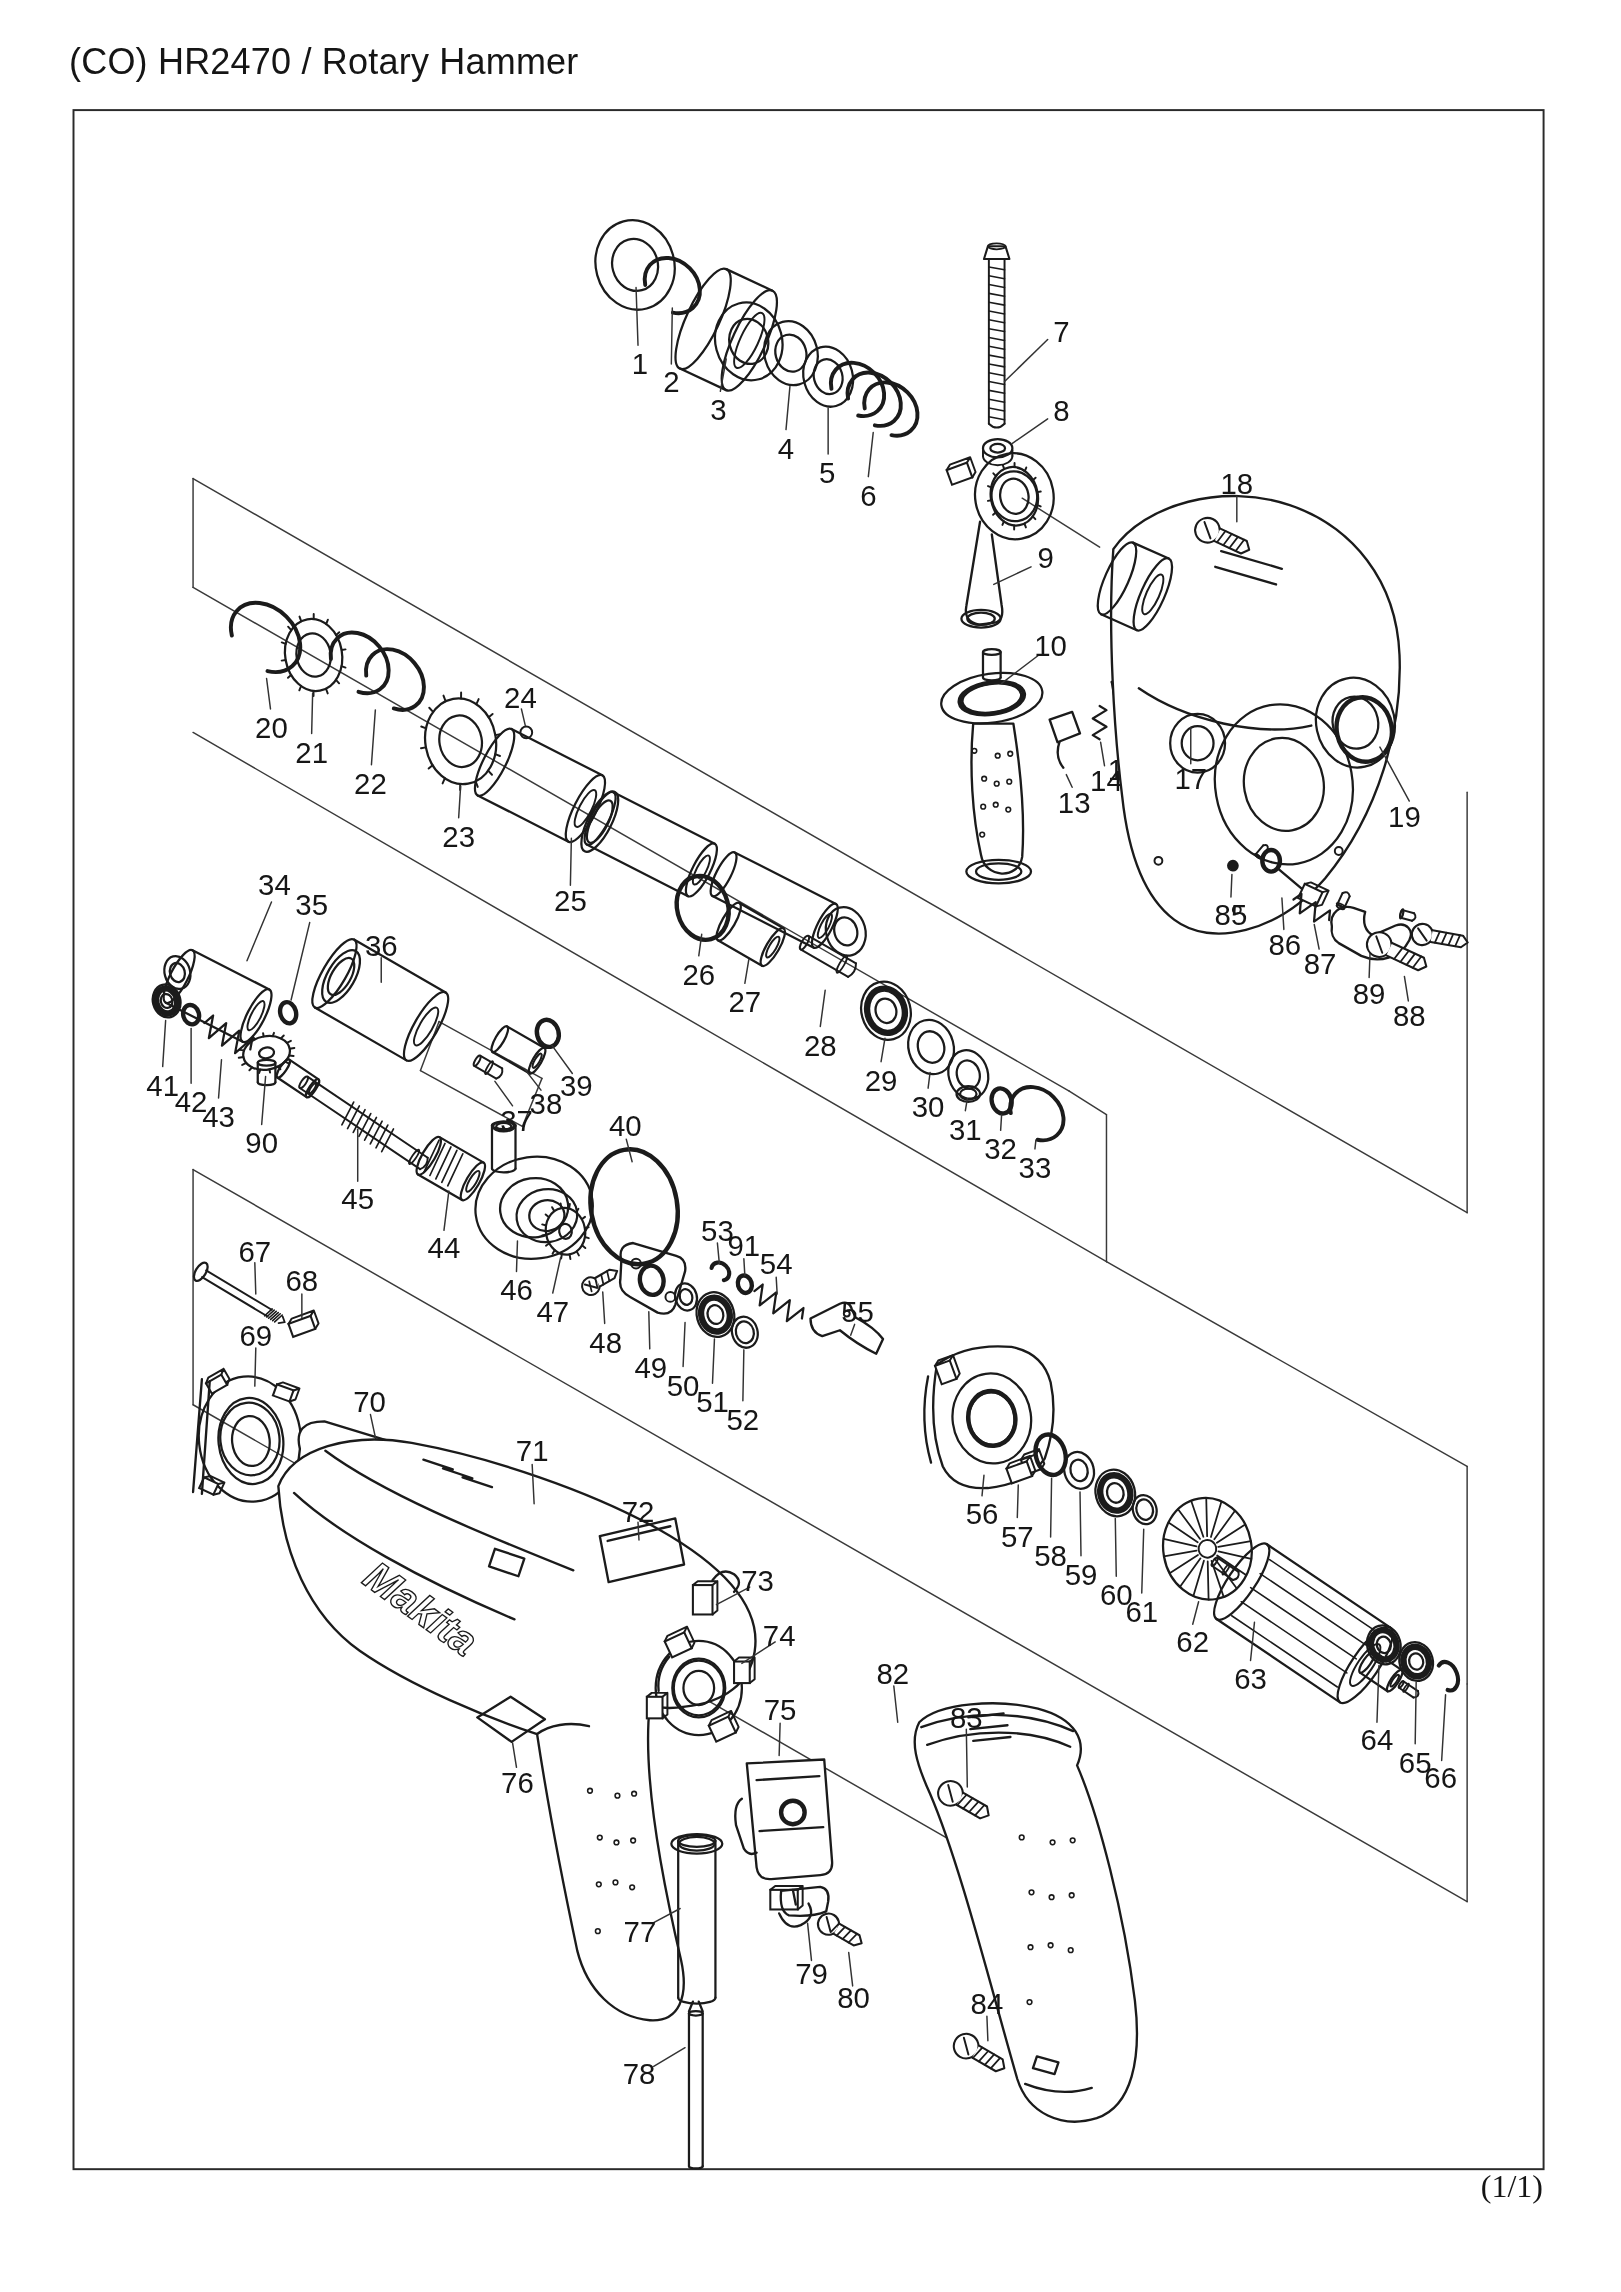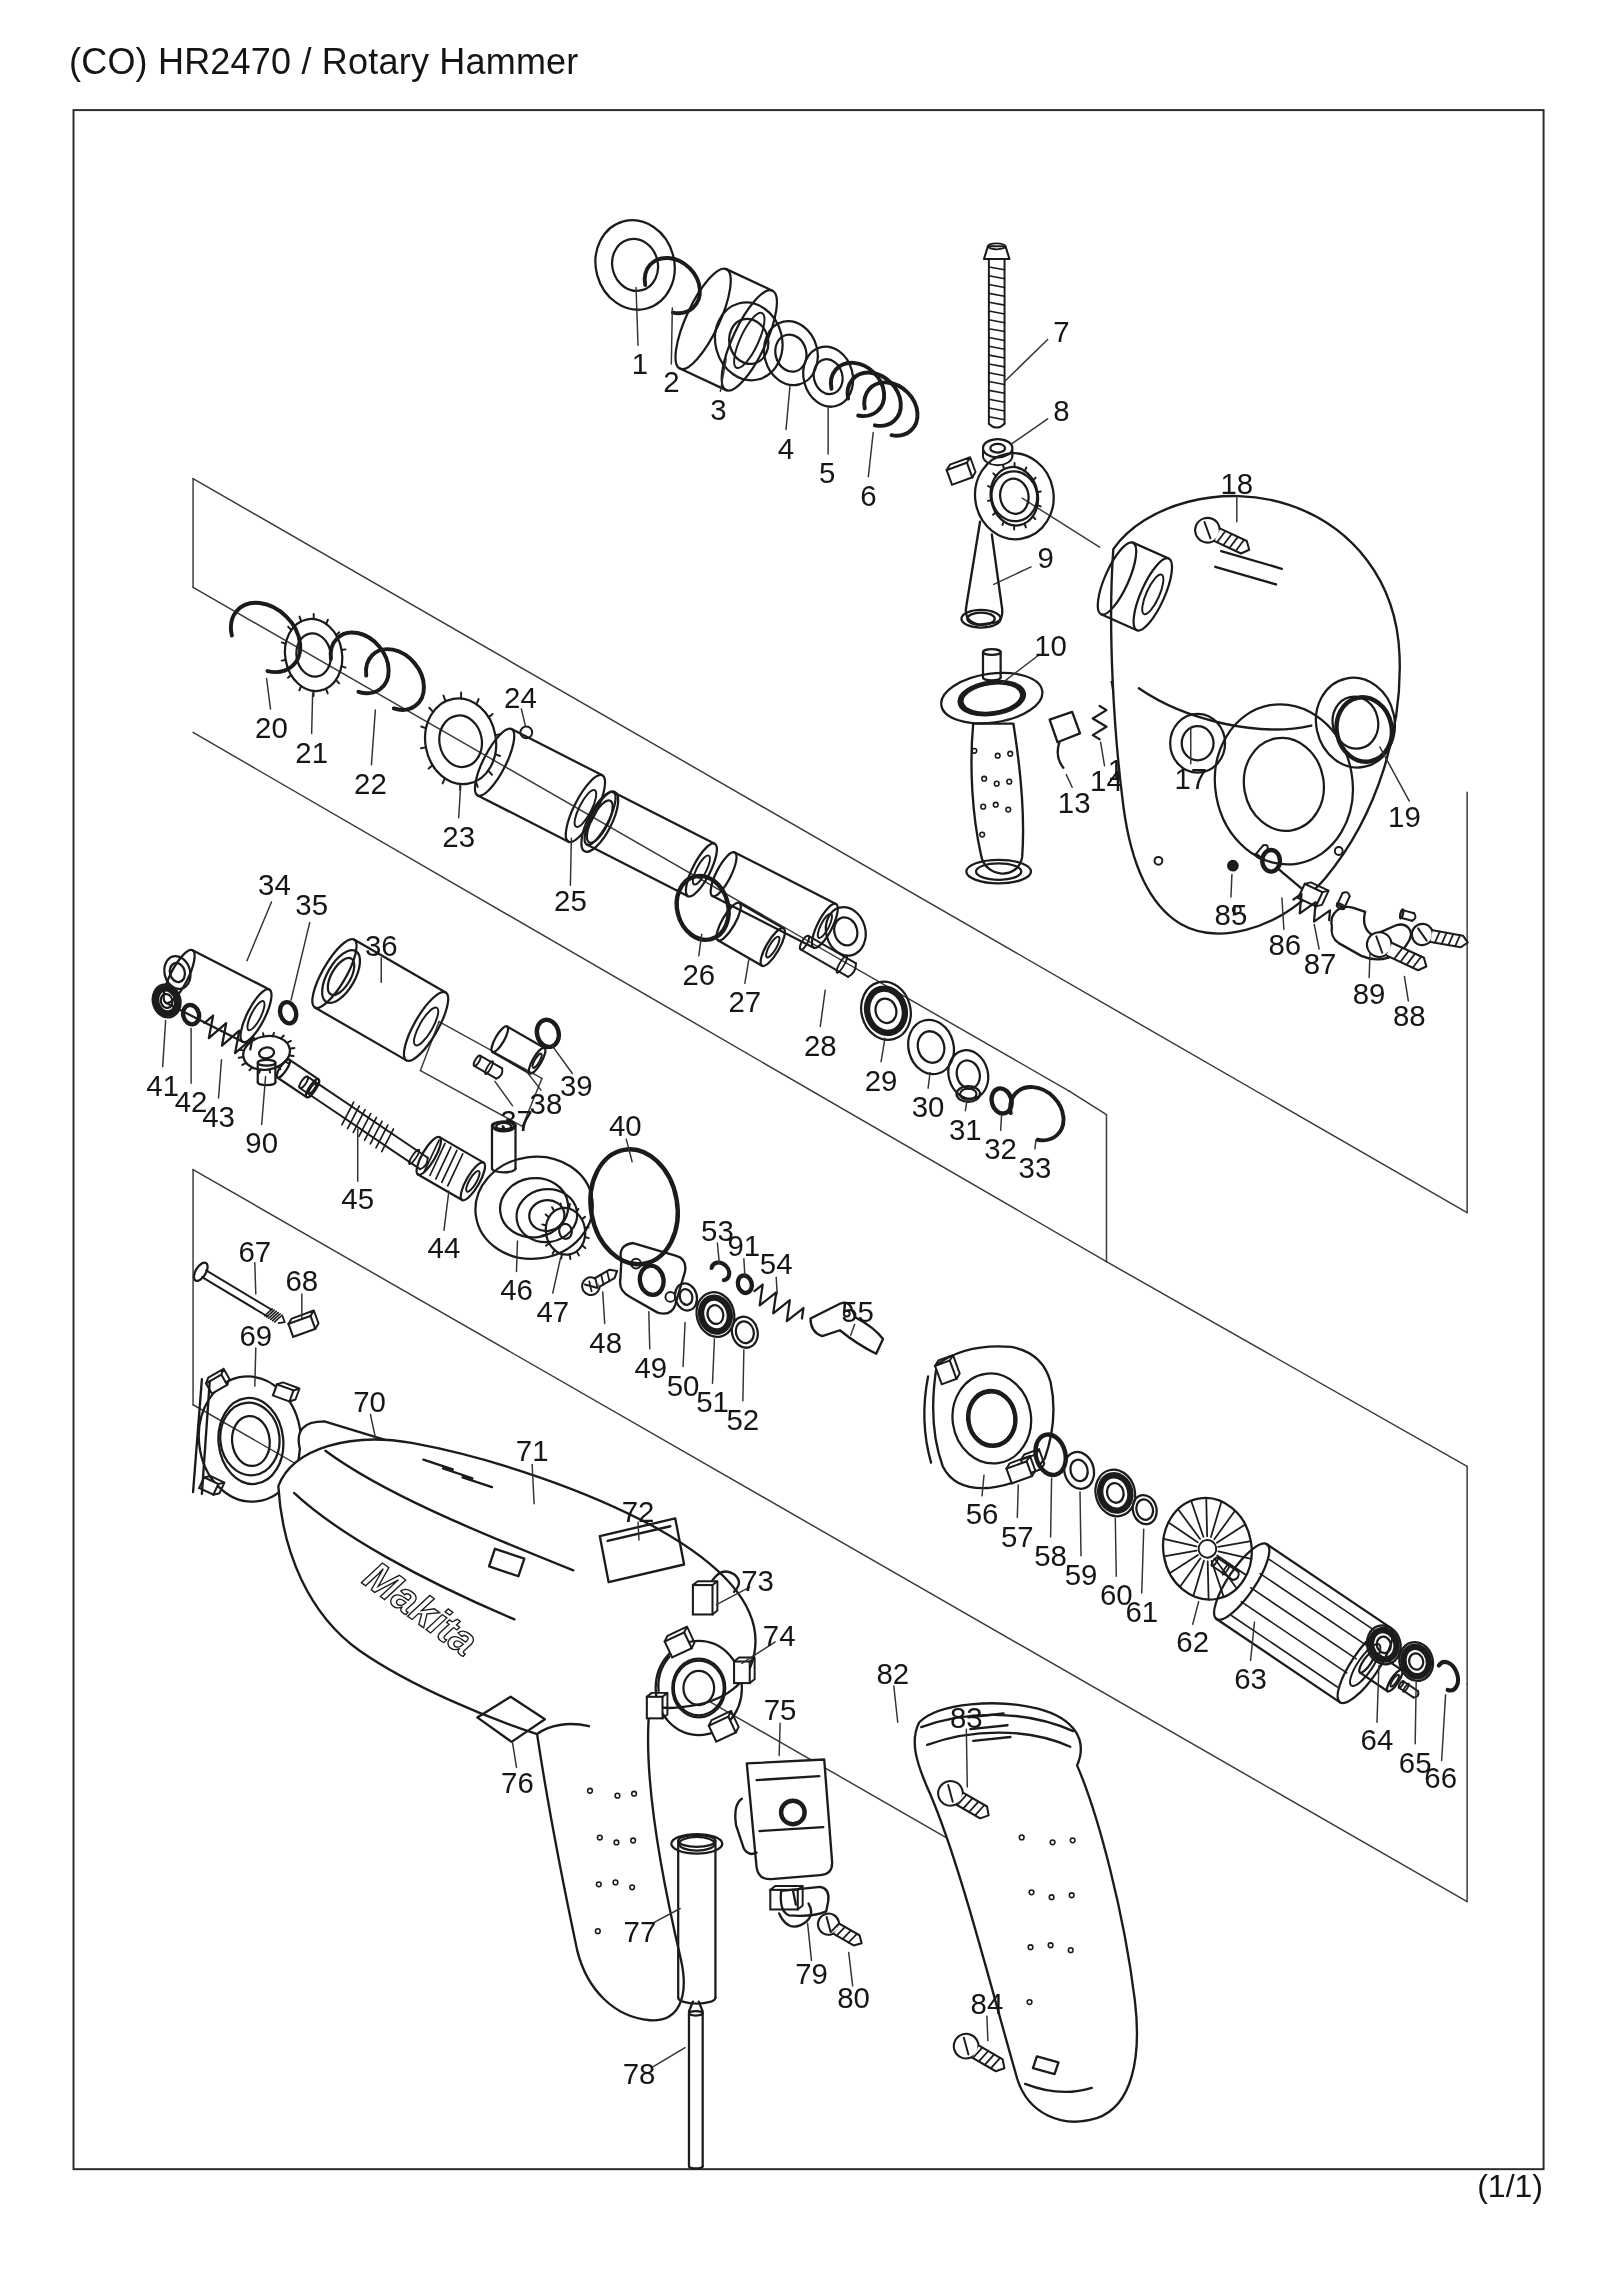--- a/index.html
+++ b/index.html
@@ -1,19 +1,19 @@
 <!DOCTYPE html>
 <html><head>
 <meta charset="utf-8">
 <style>
   html,body{margin:0;padding:0;background:#fff;}
   .canvas{position:relative;width:1621px;height:2293px;background:#ffffff;overflow:hidden;
           font-family:"Liberation Sans", sans-serif;}
   .title{position:absolute;left:69px;top:41px;font-size:36px;color:#151515;letter-spacing:0.2px;}
-  .pagenum{position:absolute;right:78px;top:2168px;font-size:32px;color:#151515;}
+  .pagenum{position:absolute;right:78px;top:2168px;font-size:32px;color:#151515;font-family:Liberation Serif, serif;}
   svg{position:absolute;left:0;top:0;}
   text.plabel{font-family:"Liberation Sans", sans-serif;font-size:30px;fill:#161616;}
 </style>
 </head>
 <body>
 
 <div class="canvas">
   <div class="title">(CO) HR2470 / Rotary Hammer</div>
   <svg id="diagram" width="1621" height="2293" viewBox="0 0 1654 2339">
       <rect x="75" y="112" width="1500" height="2101" fill="none" stroke="#2a2a2a" stroke-width="2"></rect>

